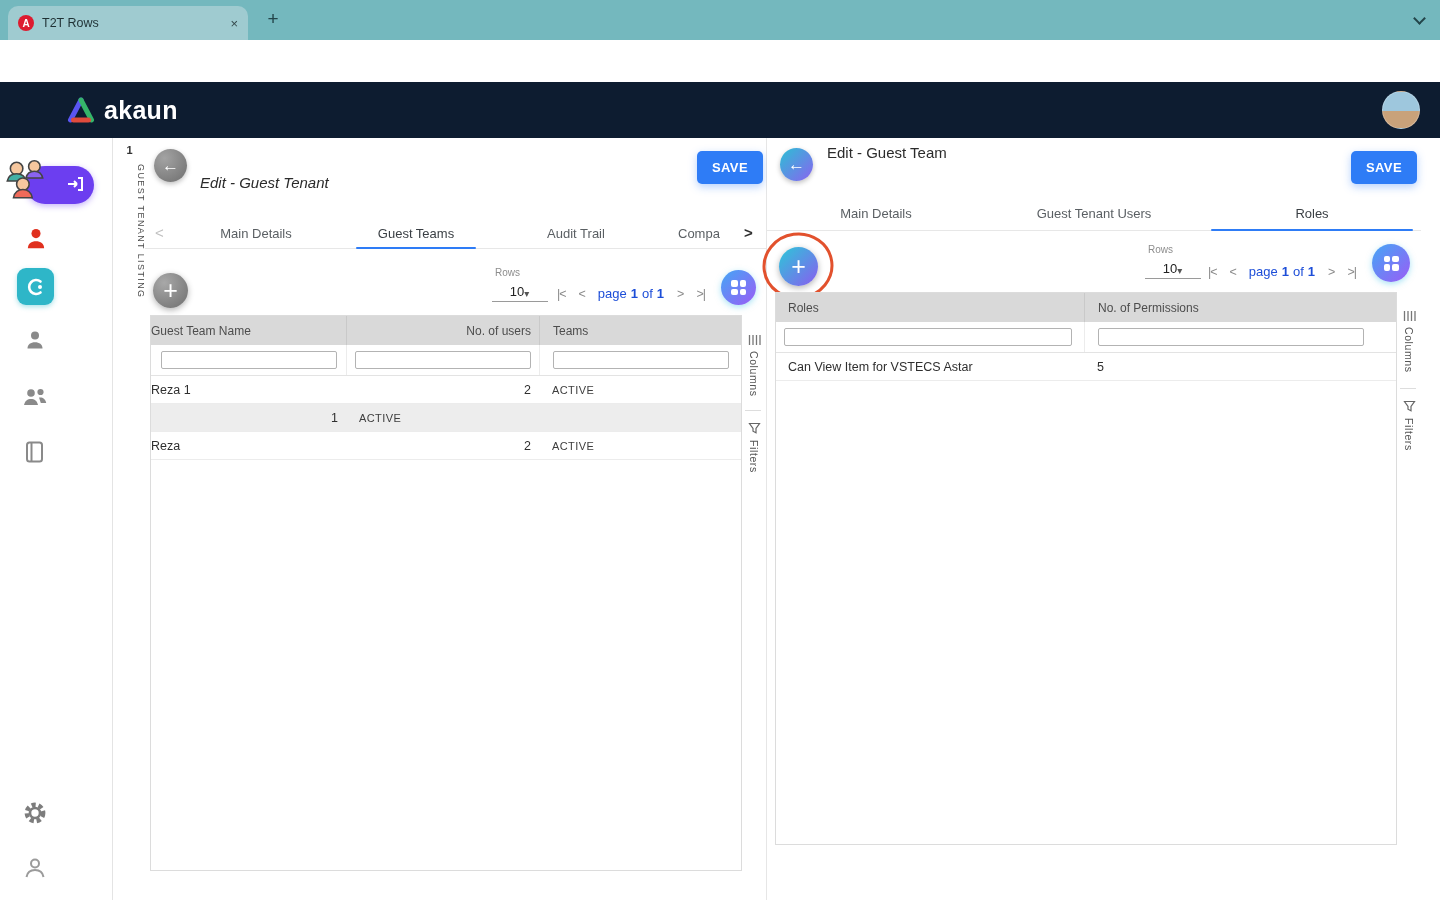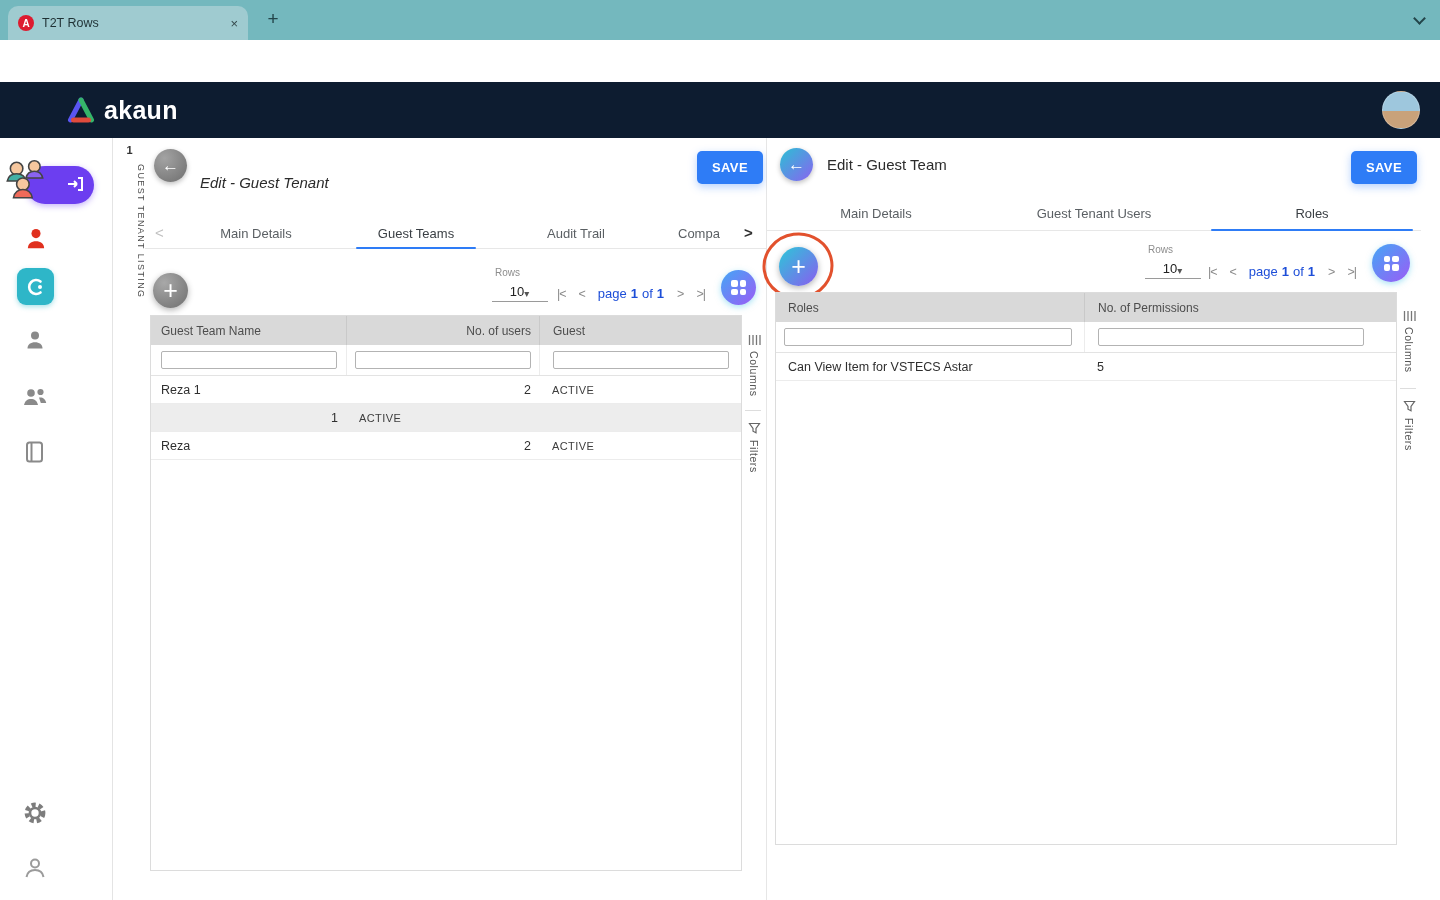--- a/index.html
+++ b/index.html
@@ -75,21 +75,21 @@
 
   .dtable { position:absolute; border:1px solid #dcdcdc; background:#fff; }
   .trow { display:grid; align-items:center; }
   .thead { height:29px; background:#d9d9d9; font-size:12px; color:#4d4d4d; }
   .thead .c + .c { border-left:1px solid #c9c9c9; height:100%; }
   .tfilter { height:31px; background:#fff; border-bottom:1px solid #e3e3e3; }
   .tfilter .c + .c { border-left:1px solid #ececec; height:100%; }
   .tdata { height:28px; font-size:12.5px; color:#2f2f2f; border-bottom:1px solid #ececec; background:#fff; }
   .tdata.stripe { background:#ededed; }
   .c { display:flex; align-items:center; height:100%; }
-  .pl10 { padding-left:10px; } .pl12 { padding-left:12px; } .pl13 { padding-left:13px; }
+  .pl10 { } .pl12 { padding-left:12px; } .pl13 { padding-left:13px; }
   .num-r { justify-content:flex-end; padding-right:8px; }
   .status-txt { font-size:11px; letter-spacing:.4px; color:#3d3d3d; }
   .flt { height:18px; border:1px solid #b3b3b3; border-radius:2px; background:#fff; outline:none; font-family:inherit; font-size:12px; padding:0 4px; }
 
   .tools-group { position:absolute; width:20px; display:flex; flex-direction:column; align-items:center; gap:5px; }
   .tools-label { writing-mode:vertical-rl; font-size:10.5px; color:#555; letter-spacing:.6px; }
   .tools-sep { position:absolute; width:16px; height:1px; background:#ddd; }
 
   .annot { position:absolute; pointer-events:none; }
 </style>
@@ -261,21 +261,21 @@
           <span></span>
           <span></span>
           <span></span>
         </span>
     </div>
 
     <div class="dtable" style="left:5px; top:177px; width:592px; height:556px;">
       <div class="trow thead" style="grid-template-columns:195px 193px 1fr;">
         <div class="c pl10">Guest Team Name</div>
         <div class="c num-r">No. of users</div>
-        <div class="c pl13">Guest</div>
+        <div class="c pl13">Teams</div>
       </div>
       <div class="trow tfilter" style="grid-template-columns:195px 193px 1fr;">
         <div class="c" style="justify-content:center;">
             <input class="flt" style="width: 176px;">
           </div>
         <div class="c" style="justify-content:center;">
             <input class="flt" style="width: 176px;">
           </div>
         <div class="c" style="justify-content:center;">
             <input class="flt" style="width: 176px;">
@@ -307,21 +307,21 @@
     <div class="tools-group" style="left:599px; top:284px;">
       <svg width="13" height="13" viewBox="0 0 13 13">
           <path d="M1.5 1.5h10L8 6.4v4.3L5 9.2V6.4z" fill="none" stroke="#666" stroke-width="1.2"></path>
         </svg>
       <span class="tools-label">Filters</span>
     </div>
   </div>
 
   <div class="panel panel-right">
     <div class="back-btn back-grad" style="left:13px; top:10px;">←</div>
-    <div class="panel-title" style="left:60px; top:18px;">Edit - Guest Team</div>
+    <div class="panel-title" style="left:60px; top:6px;">Edit - Guest Team</div>
     <button class="save-btn" style="left:584px; top:13px;">SAVE</button>
 
     <div class="tabs-row" style="left:0; top:58px; width:654px; height:35px;">
       <div class="ptab" style="left:0; width:218px;">Main Details</div>
       <div class="ptab" style="left:218px; width:218px;">Guest Tenant Users</div>
       <div class="ptab active full" style="left:436px; width:218px;">Roles</div>
     </div>
 
     <div class="plus-btn plus-grad" style="left:12px; top:109px; width:39px; height:39px;">+</div>
     <svg class="annot" style="left:-7px; top:90px;" width="76" height="76" viewBox="0 0 76 76">

